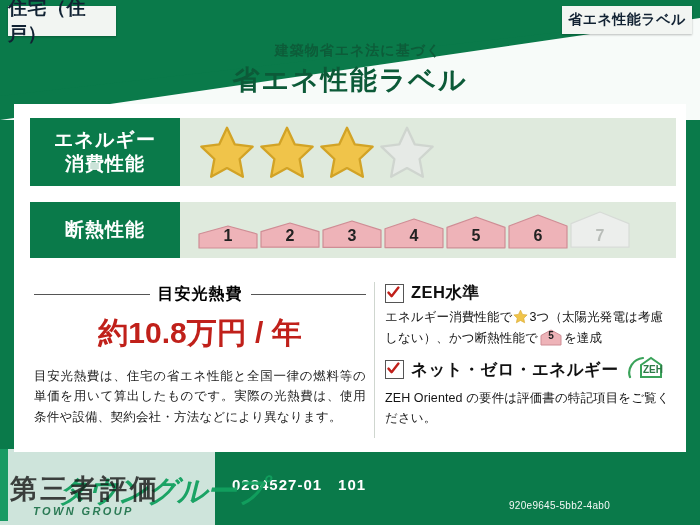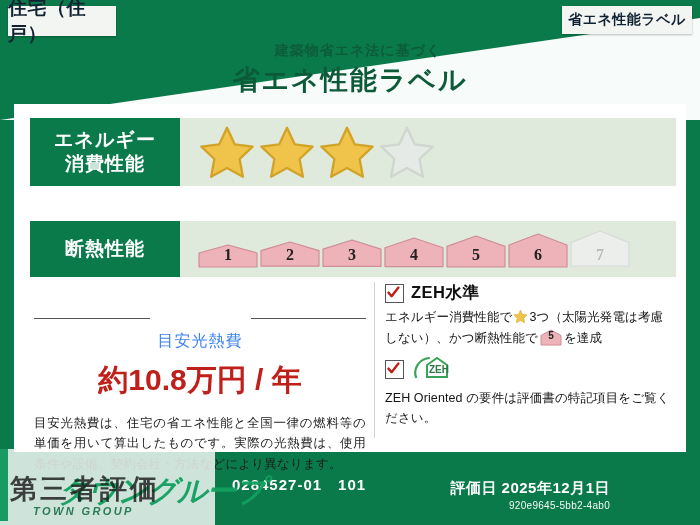--- a/index.html
+++ b/index.html
@@ -49,21 +49,21 @@
     box-sizing:border-box;
   }
 
   
   .rate-row{
     position:absolute;left:14px;width:646px;
     background:#dfeadd;display:flex;align-items:center;
     box-sizing:border-box;
   }
   #row-energy{top:12px;height:68px;}
-  #row-insul{top:115px;height:56px;font-family:Liberation Serif, serif;}
+  #row-insul{top:96px;height:56px;}
 
   .rate-label{
     background:#0a7a4a;color:#fff;font-weight:bold;
     display:flex;flex-direction:column;align-items:center;justify-content:center;
     height:100%;box-sizing:border-box;flex:0 0 auto;
     letter-spacing:1px;
   }
   #row-energy .rate-label{width:150px;font-size:19px;line-height:1.25;}
   #row-insul  .rate-label{width:150px;font-size:19px;}
 
@@ -86,21 +86,21 @@
 
   
   #lower{position:absolute;left:14px;top:172px;width:646px;height:164px;display:flex;}
   #lower-left{width:342px;box-sizing:border-box;padding:4px 6px 0 4px;}
   #divider{width:1px;background:#cfd6cf;margin:4px 10px 4px 2px;}
   #lower-right{flex:1;box-sizing:border-box;padding:4px 2px 0 0;}
 
   
   #cost-head{display:flex;align-items:center;gap:8px;margin-top:2px;}
   #cost-head .rule{flex:1;height:1px;background:#555;}
-  #cost-head .txt{font-size:16px;font-weight:normal;color:#3b82f6;letter-spacing:1px;white-space:nowrap;margin-top:47px;}
+  #cost-head .txt{font-size:16px;font-weight:bold;color:#000000;letter-spacing:1px;white-space:nowrap;}
   #cost-value{
     text-align:center;color:#c0201a;font-weight:bold;
     font-size:30px;letter-spacing:0px;margin-top:8px;
   }
   #cost-note{
     font-size:12.5px;color:#1c1c1c;line-height:1.62;margin-top:12px;
     text-align:justify;letter-spacing:.2px;
   }
 
   
@@ -281,41 +281,41 @@
           </div>
         </div>
 
         <div class="check-block">
           <div class="check-head">
             <span class="chk">
               <svg width="13" height="13" viewBox="0 0 13 13">
                   <path d="M1.5 6.6 L4.6 10.2 L11.4 1.6" stroke="#c0201a" stroke-width="2.4" fill="none" stroke-linecap="round" stroke-linejoin="round"></path>
                 </svg>
             </span>
+            <span class="check-title">ネット・ゼロ・エネルギー</span>
             <span class="zeh-logo">
               <svg width="40" height="26" viewBox="0 0 40 26">
                 <path d="M3 22 C0 14 6 4 16 3" stroke="#3aa35a" stroke-width="2.2" fill="none" stroke-linecap="round"></path>
                 <path d="M14 10 L24 3 L34 10 L34 22 L14 22 Z" fill="none" stroke="#3aa35a" stroke-width="2"></path>
                 <text x="16" y="18" font-family="'Liberation Sans',sans-serif" font-size="10" font-weight="bold" fill="#2d7a47">ZEH</text>
               </svg>
             </span>
           </div>
           <div class="check-body">ZEH Oriented の要件は評価書の特記項目をご覧ください。</div>
         </div>
 
       </div>
     </div>
   </div>
 
   <div id="footer">
     <div id="bels-ruby">ひとことで、ちからを</div>
     <div id="bels">BELS</div>
     <div id="footer-id">0284527-01　101</div>
     <div id="footer-right">
-      <div id="eval-date">評価日 2025年12月1日</div>
       <div id="eval-uuid">920e9645-5bb2-4ab0</div>
     </div>
   </div>
 
   <div id="wm-brand">
     <div class="bar"></div>
     <div class="kana">タウングループ</div>
     <div class="en">TOWN GROUP</div>
   </div>
   <div id="wm-third">第三者評価</div>

